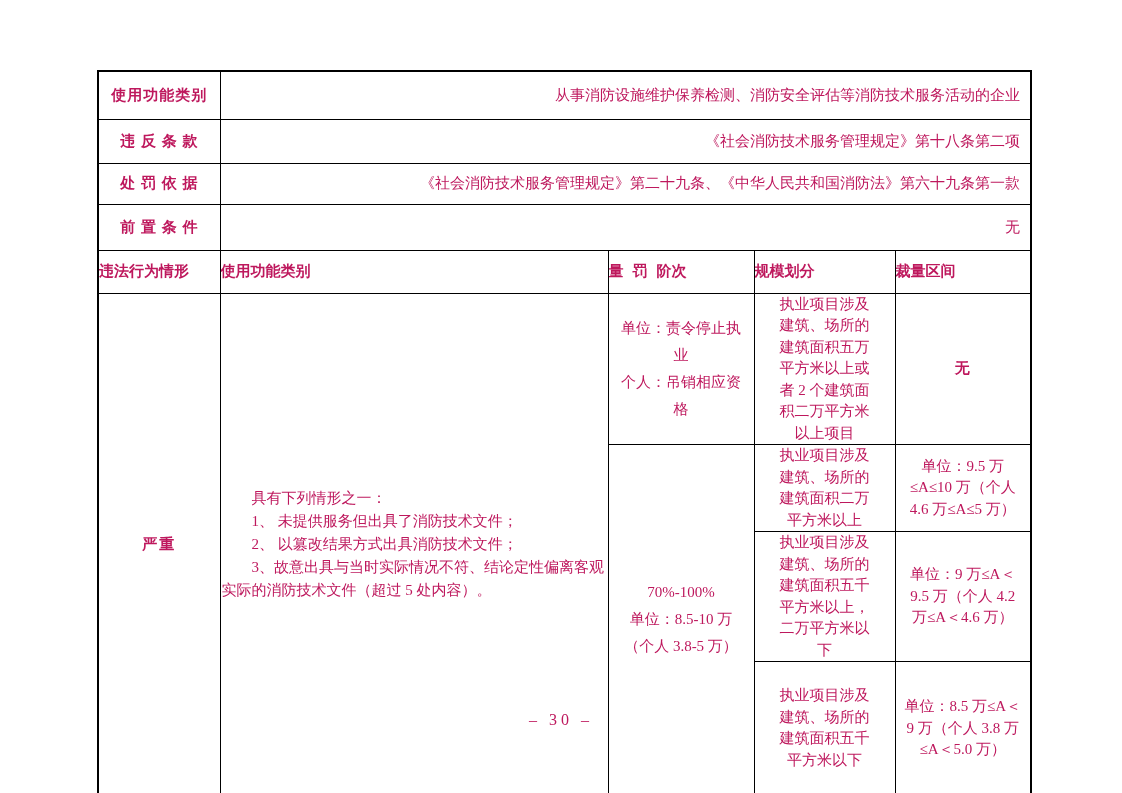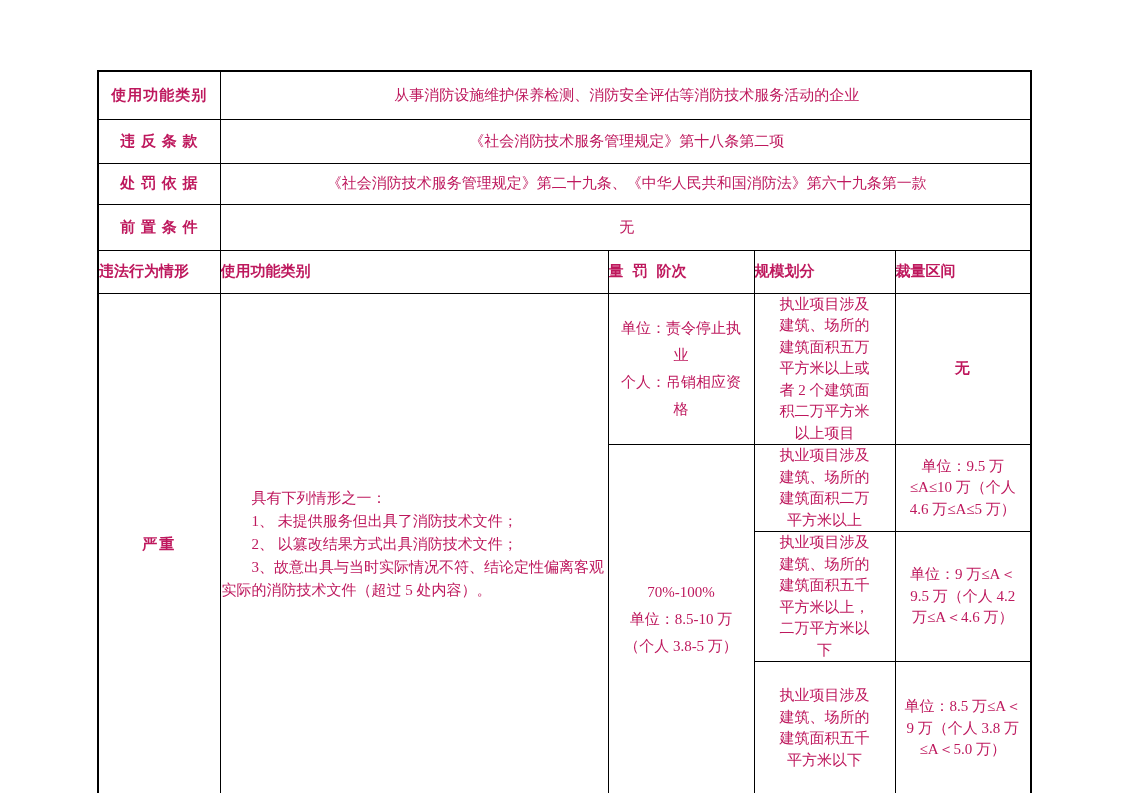--- a/index.html
+++ b/index.html
@@ -42,21 +42,21 @@
   tr.s2 { height: 63px; }
   tr.s3 { height: 86px; }
   tr.s4 { height: 134px; }
 
   td.lbl {
     font-weight: bold;
     text-align: center;
     letter-spacing: 1px;
   }
   td.val {
-    text-align: center;
+    text-align: right;
     padding: 0 10px 0 13px;
   }
   td.hd {
     font-weight: bold;
     text-align: left;
     font-family: Liberation Mono, monospace;
   }
   td.severity {
     font-weight: bold;
     text-align: center;
@@ -174,13 +174,14 @@
       <td class="range">单位：9 万≤A＜9.5 万（个人 4.2 万≤A＜4.6 万）</td>
     </tr>
 
     <tr class="s4">
       <td class="scale">执业项目涉及建筑、场所的建筑面积五千平方米以下</td>
       <td class="range">单位：8.5 万≤A＜9 万（个人 3.8 万≤A＜5.0 万）</td>
     </tr>
   </tbody>
     </table>
 
+  <div class="page-number">– 30 –</div>
 </div>
 
 </body></html>

